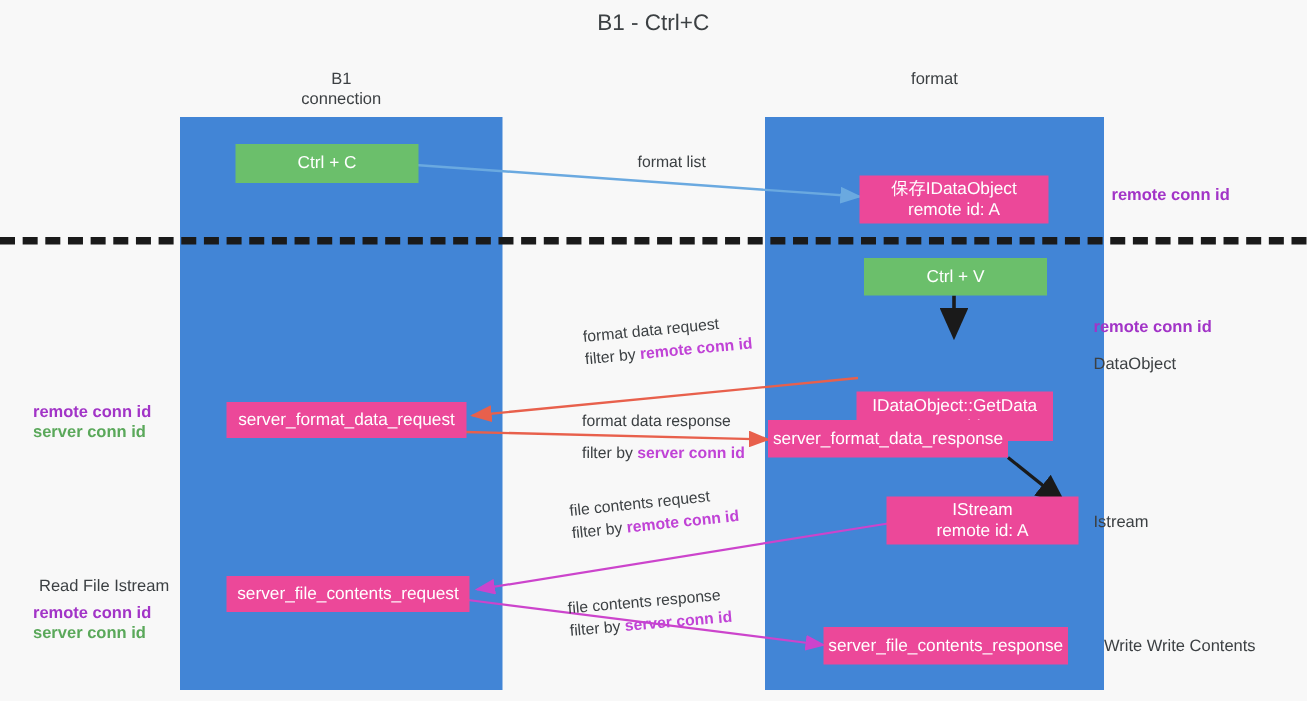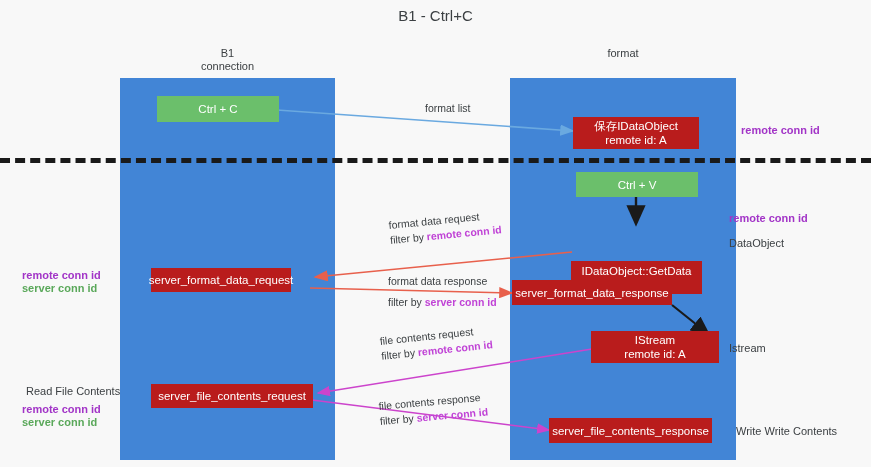--- a/index.html
+++ b/index.html
@@ -27,21 +27,21 @@
   .lane{position:absolute;background:#4285d6;}
 
   
   .box{
     position:absolute;box-sizing:border-box;
     display:flex;align-items:center;justify-content:center;
     flex-direction:column;
     color:#ffffff;font-size:11.5px;line-height:14px;
   }
   .box.green{background:#6bbf6b;}
-  .box.orange{background:#b91c1c;}
+  .box.orange{background:#ec4899;}
   .box .l2{font-size:11.5px;}
 
   
   .divider{
     position:absolute;left:0;top:158px;width:871px;height:0;
     border-top:5px dashed #1a1a1a;
   }
 
   
   .anno{position:absolute;font-size:11px;line-height:14px;color:#3c4043;white-space:nowrap;}
@@ -137,21 +137,21 @@
 
   <div class="box green" style="left:576px;top:172px;width:122px;height:25px;">
     <div>Ctrl + V</div>
   </div>
 
   <div class="box orange" style="left:571px;top:228px;width:131px;height:33px;margin-top:33px;">
     <div>IDataObject::GetData</div>
     <div class="l2">remote id: A</div>
   </div>
 
-  <div class="box orange" style="left:151px;top:268px;width:140px;height:24px;">
+  <div class="box orange" style="left:151px;top:268px;width:160px;height:24px;">
     <div>server_format_data_request</div>
   </div>
 
   <div class="box orange" style="left:512px;top:280px;width:160px;height:25px;">
     <div>server_format_data_response</div>
   </div>
 
   <div class="box orange" style="left:591px;top:331px;width:128px;height:32px;">
     <div>IStream</div>
     <div class="l2">remote id: A</div>
@@ -204,19 +204,19 @@
   <div class="anno right" style="left:729px;top:236px;">DataObject</div>
 
   <div class="anno right" style="left:729px;top:341px;">Istream</div>
 
   <div class="anno right" style="left:736px;top:424px;">Write Write Contents</div>
 
   <div class="anno purple" style="left:22px;top:268px;">remote conn id</div>
 
   <div class="anno green" style="left:22px;top:281px;">server conn id</div>
 
-  <div class="anno right" style="left:26px;top:384px;">Read File Contents</div>
+  <div class="anno right" style="left:26px;top:384px;">Read File Istream</div>
 
   <div class="anno purple" style="left:22px;top:402px;">remote conn id</div>
 
   <div class="anno green" style="left:22px;top:415px;">server conn id</div>
 
 </div>
 
 </body></html>

